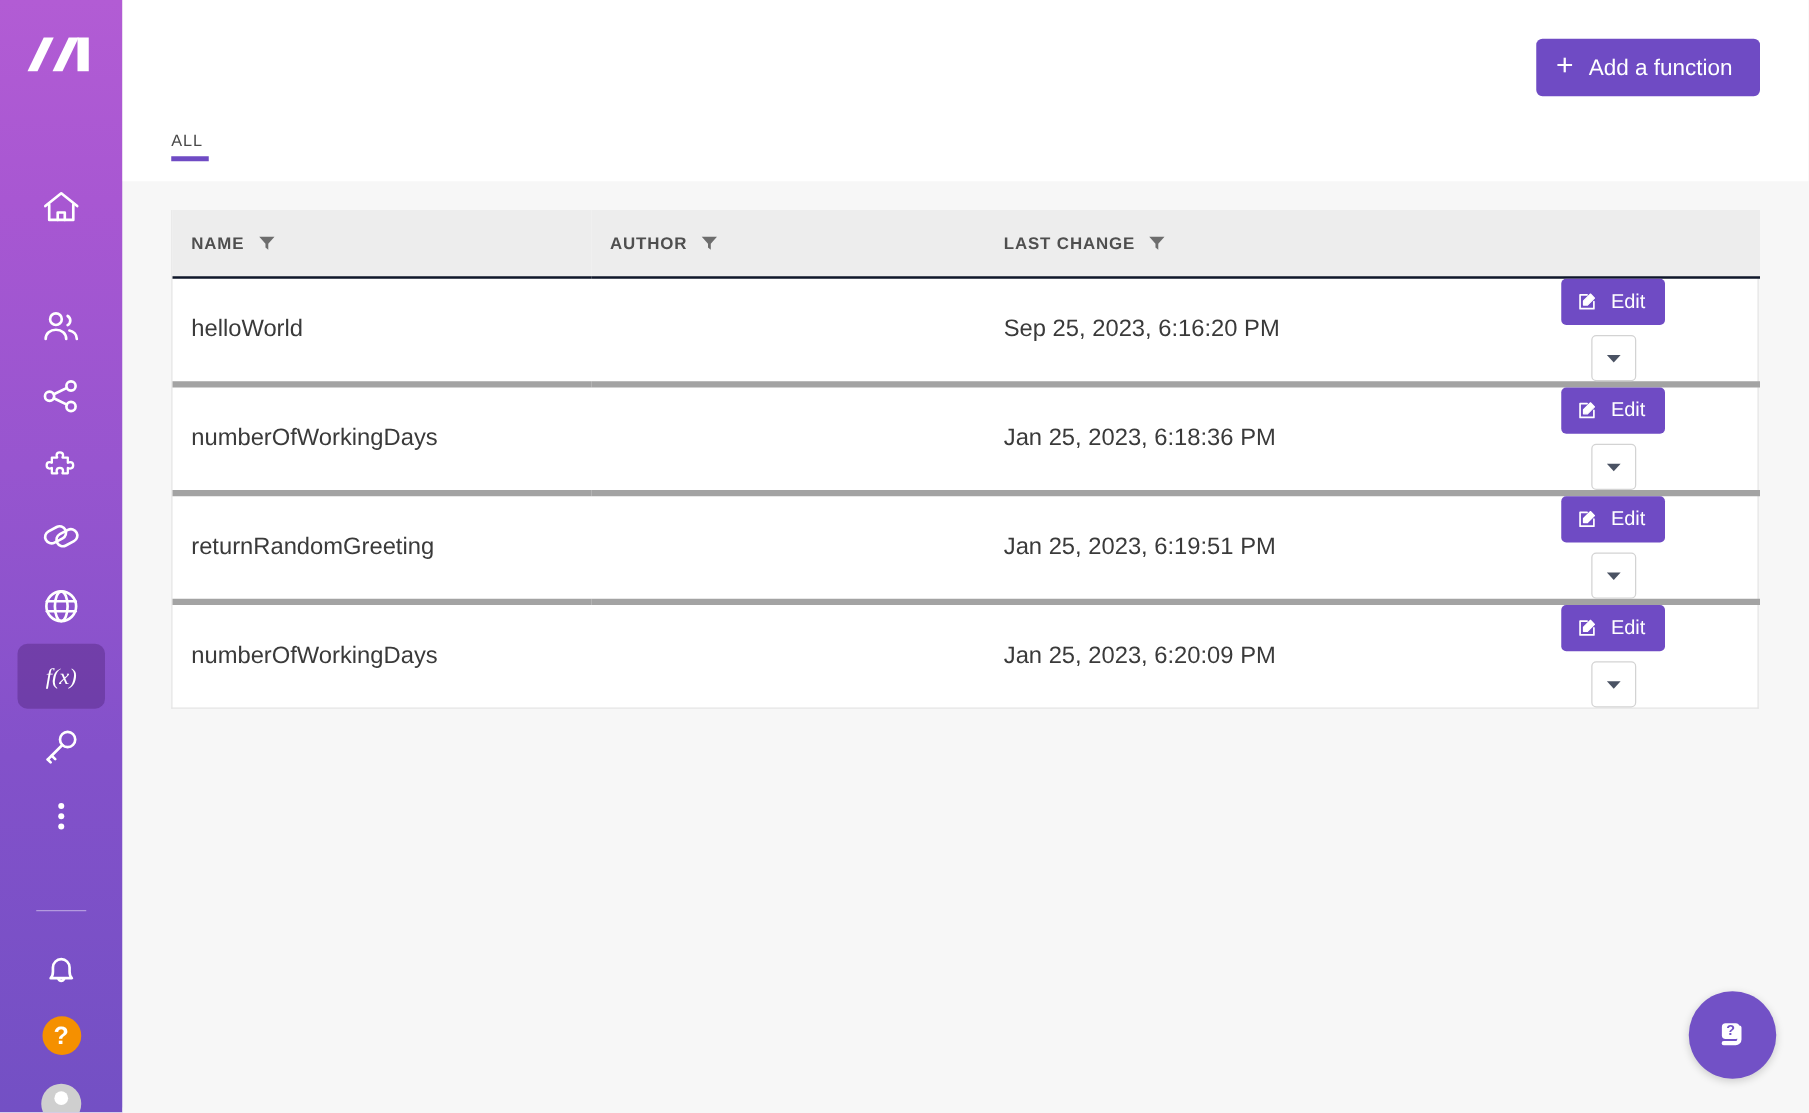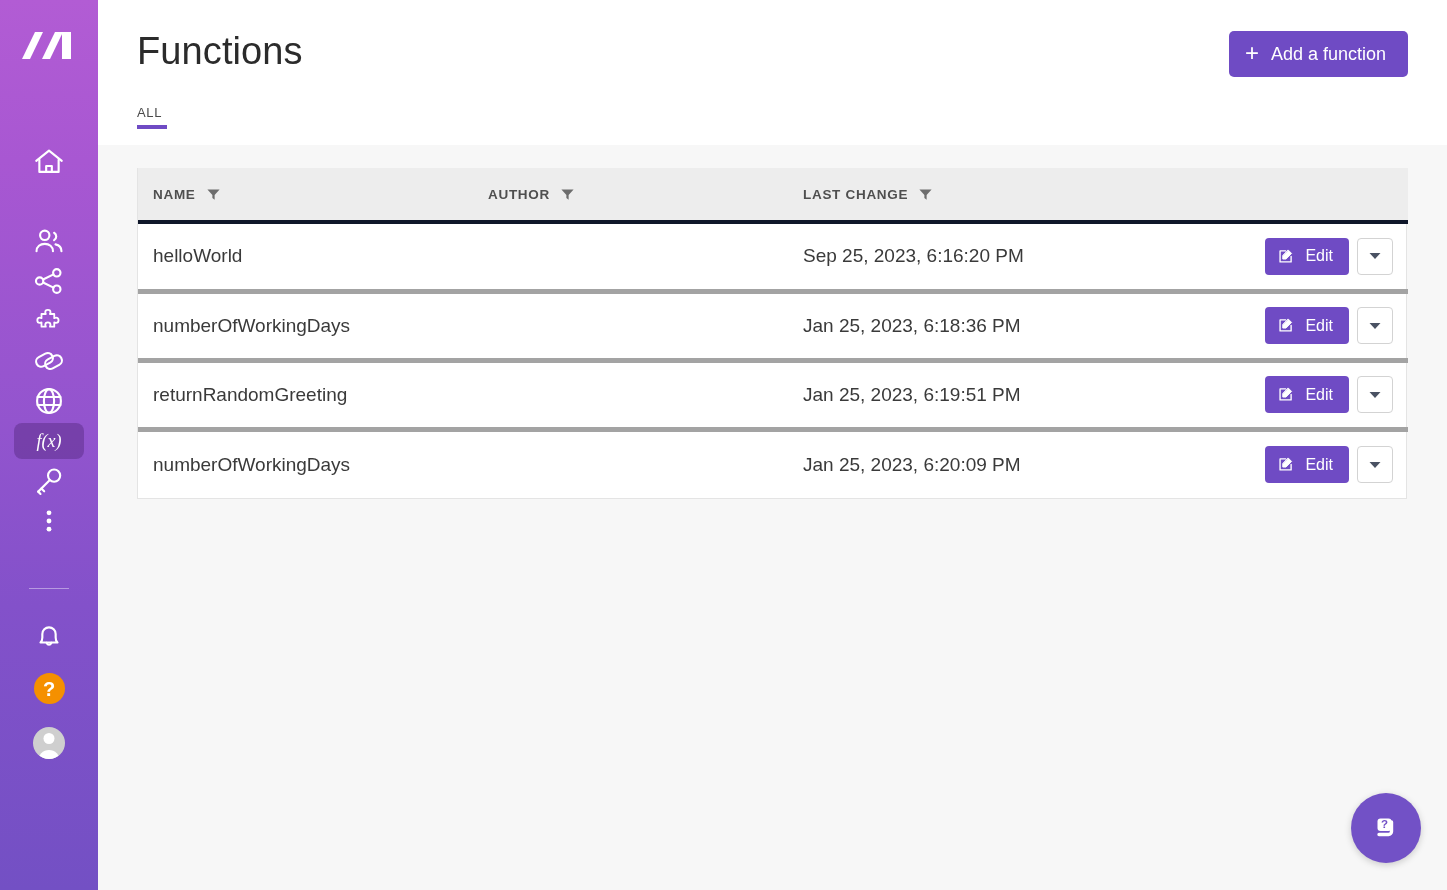--- a/index.html
+++ b/index.html
@@ -45,21 +45,21 @@
   .nav-list {
     margin-top: 76px;
     width: 100%;
     display: flex;
     flex-direction: column;
     align-items: center;
   }
 
   .nav-item {
     width: 70px;
-    height: 36px;
+    height: 52px;
     border-radius: 8px;
     display: flex;
     align-items: center;
     justify-content: center;
     margin-bottom: 0px;
     cursor: pointer;
   }
   .nav-item.active {
     background: rgba(74, 32, 112, 0.38);
   }
@@ -215,21 +215,21 @@
   .fn-table thead th {
     background: #ededed;
     height: 54px;
     font-size: 13.5px;
     font-weight: bold;
     color: #4f4f4f;
     letter-spacing: 0.7px;
     text-align: left;
     padding: 0 0 0 15px;
     vertical-align: middle;
-    border-bottom: 4px solid #0f172a;
+    border-bottom: 2px solid #0f172a;
   }
   .th-inner { display: flex; align-items: center; gap: 10px; }
   .filter-icon { display: inline-flex; cursor: pointer; }
   .filter-icon svg { display: block; }
 
   .col-name   { width: 335px; }
   .col-author { width: 315px; }
   .col-change { width: 400px; }
   .col-actions{ width: 220px; }
 
@@ -243,20 +243,21 @@
     font-family: "Liberation Sans", sans-serif;
   }
   .fn-table tbody tr:last-child td { border-bottom: none; }
   .fn-table tbody td.cell-actions { padding: 0 15px 0 0; }
 
   .actions {
     display: flex;
     align-items: center;
     justify-content: flex-end;
     gap: 8px;
+    flex-direction: column;
   }
   .edit-btn {
     height: 37px;
     padding: 0 16px 0 12px;
     background: #6f4bc4;
     border: none;
     border-radius: 4px;
     color: #fff;
     font-size: 16px;
     font-family: "Liberation Sans", sans-serif;
@@ -445,21 +446,20 @@
         <span>?</span>
       </div>
 
       <div class="avatar"></div>
     </div>
   </nav>
 
   <main class="main">
 
     <header class="topbar">
-      <h1 class="page-title">Functions</h1>
 
       <button class="add-btn">
         <span class="plus">+</span>
         <span>Add a function</span>
       </button>
 
       <div class="tabs">
         <div class="tab active">
           <span>ALL</span>
         </div>

